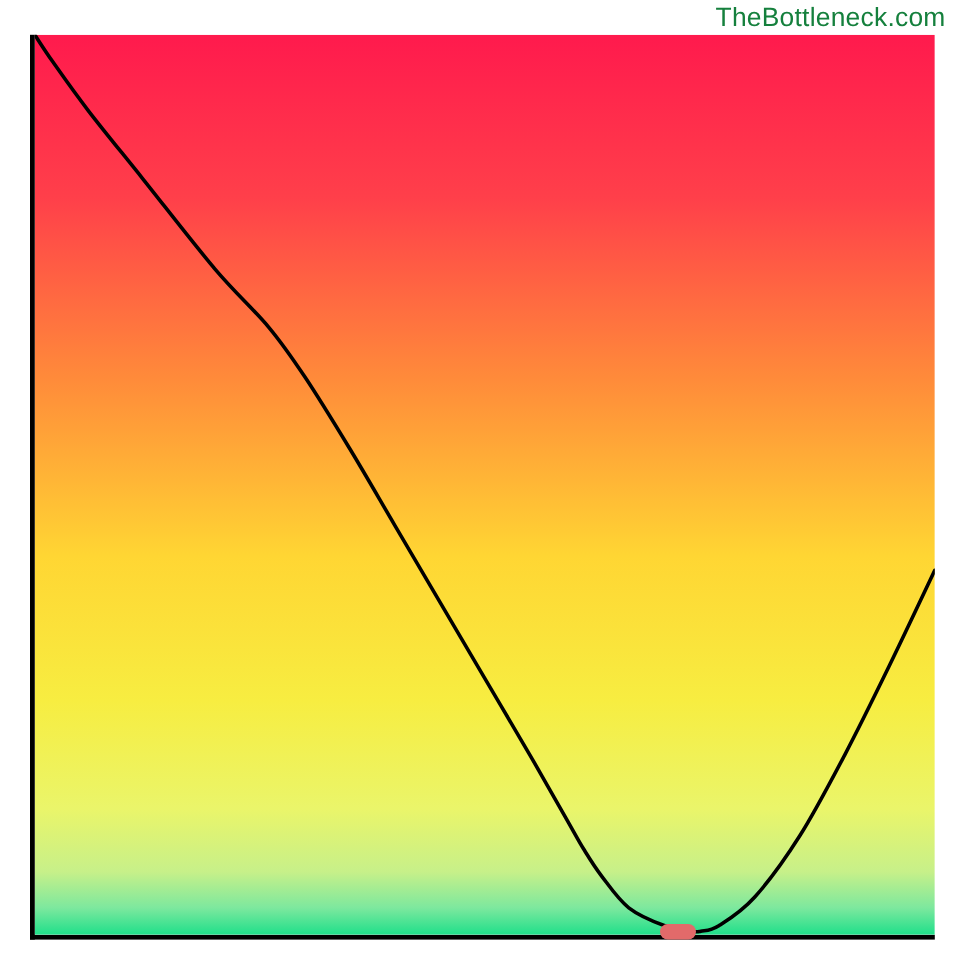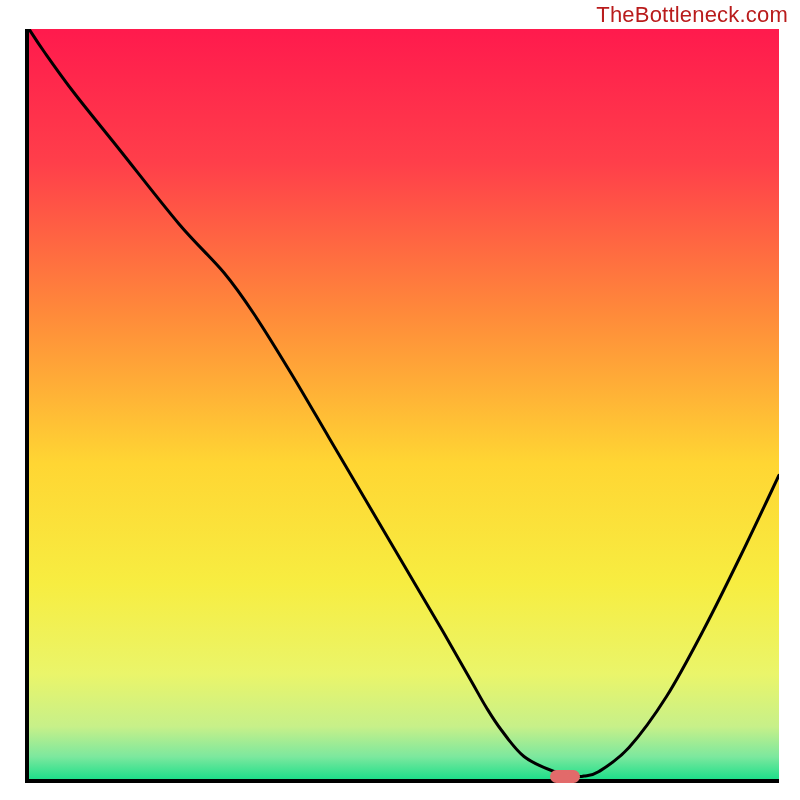--- a/index.html
+++ b/index.html
@@ -9,21 +9,21 @@
     width: 800px;
     height: 800px;
     position: relative;
     font-family: Arial, Helvetica, sans-serif;
   }
   .watermark {
     position: absolute;
     top: 2px;
     right: 12px;
     font-size: 22px;
-    color: #b91c1c;
+    color: #15803d;
     font-weight: 400;
     letter-spacing: 0.2px;
   }
   .plot-frame {
     position: absolute;
     left: 25px;
     top: 29px;
     width: 754px;
     height: 754px;
     border-left: 4px solid #000;

